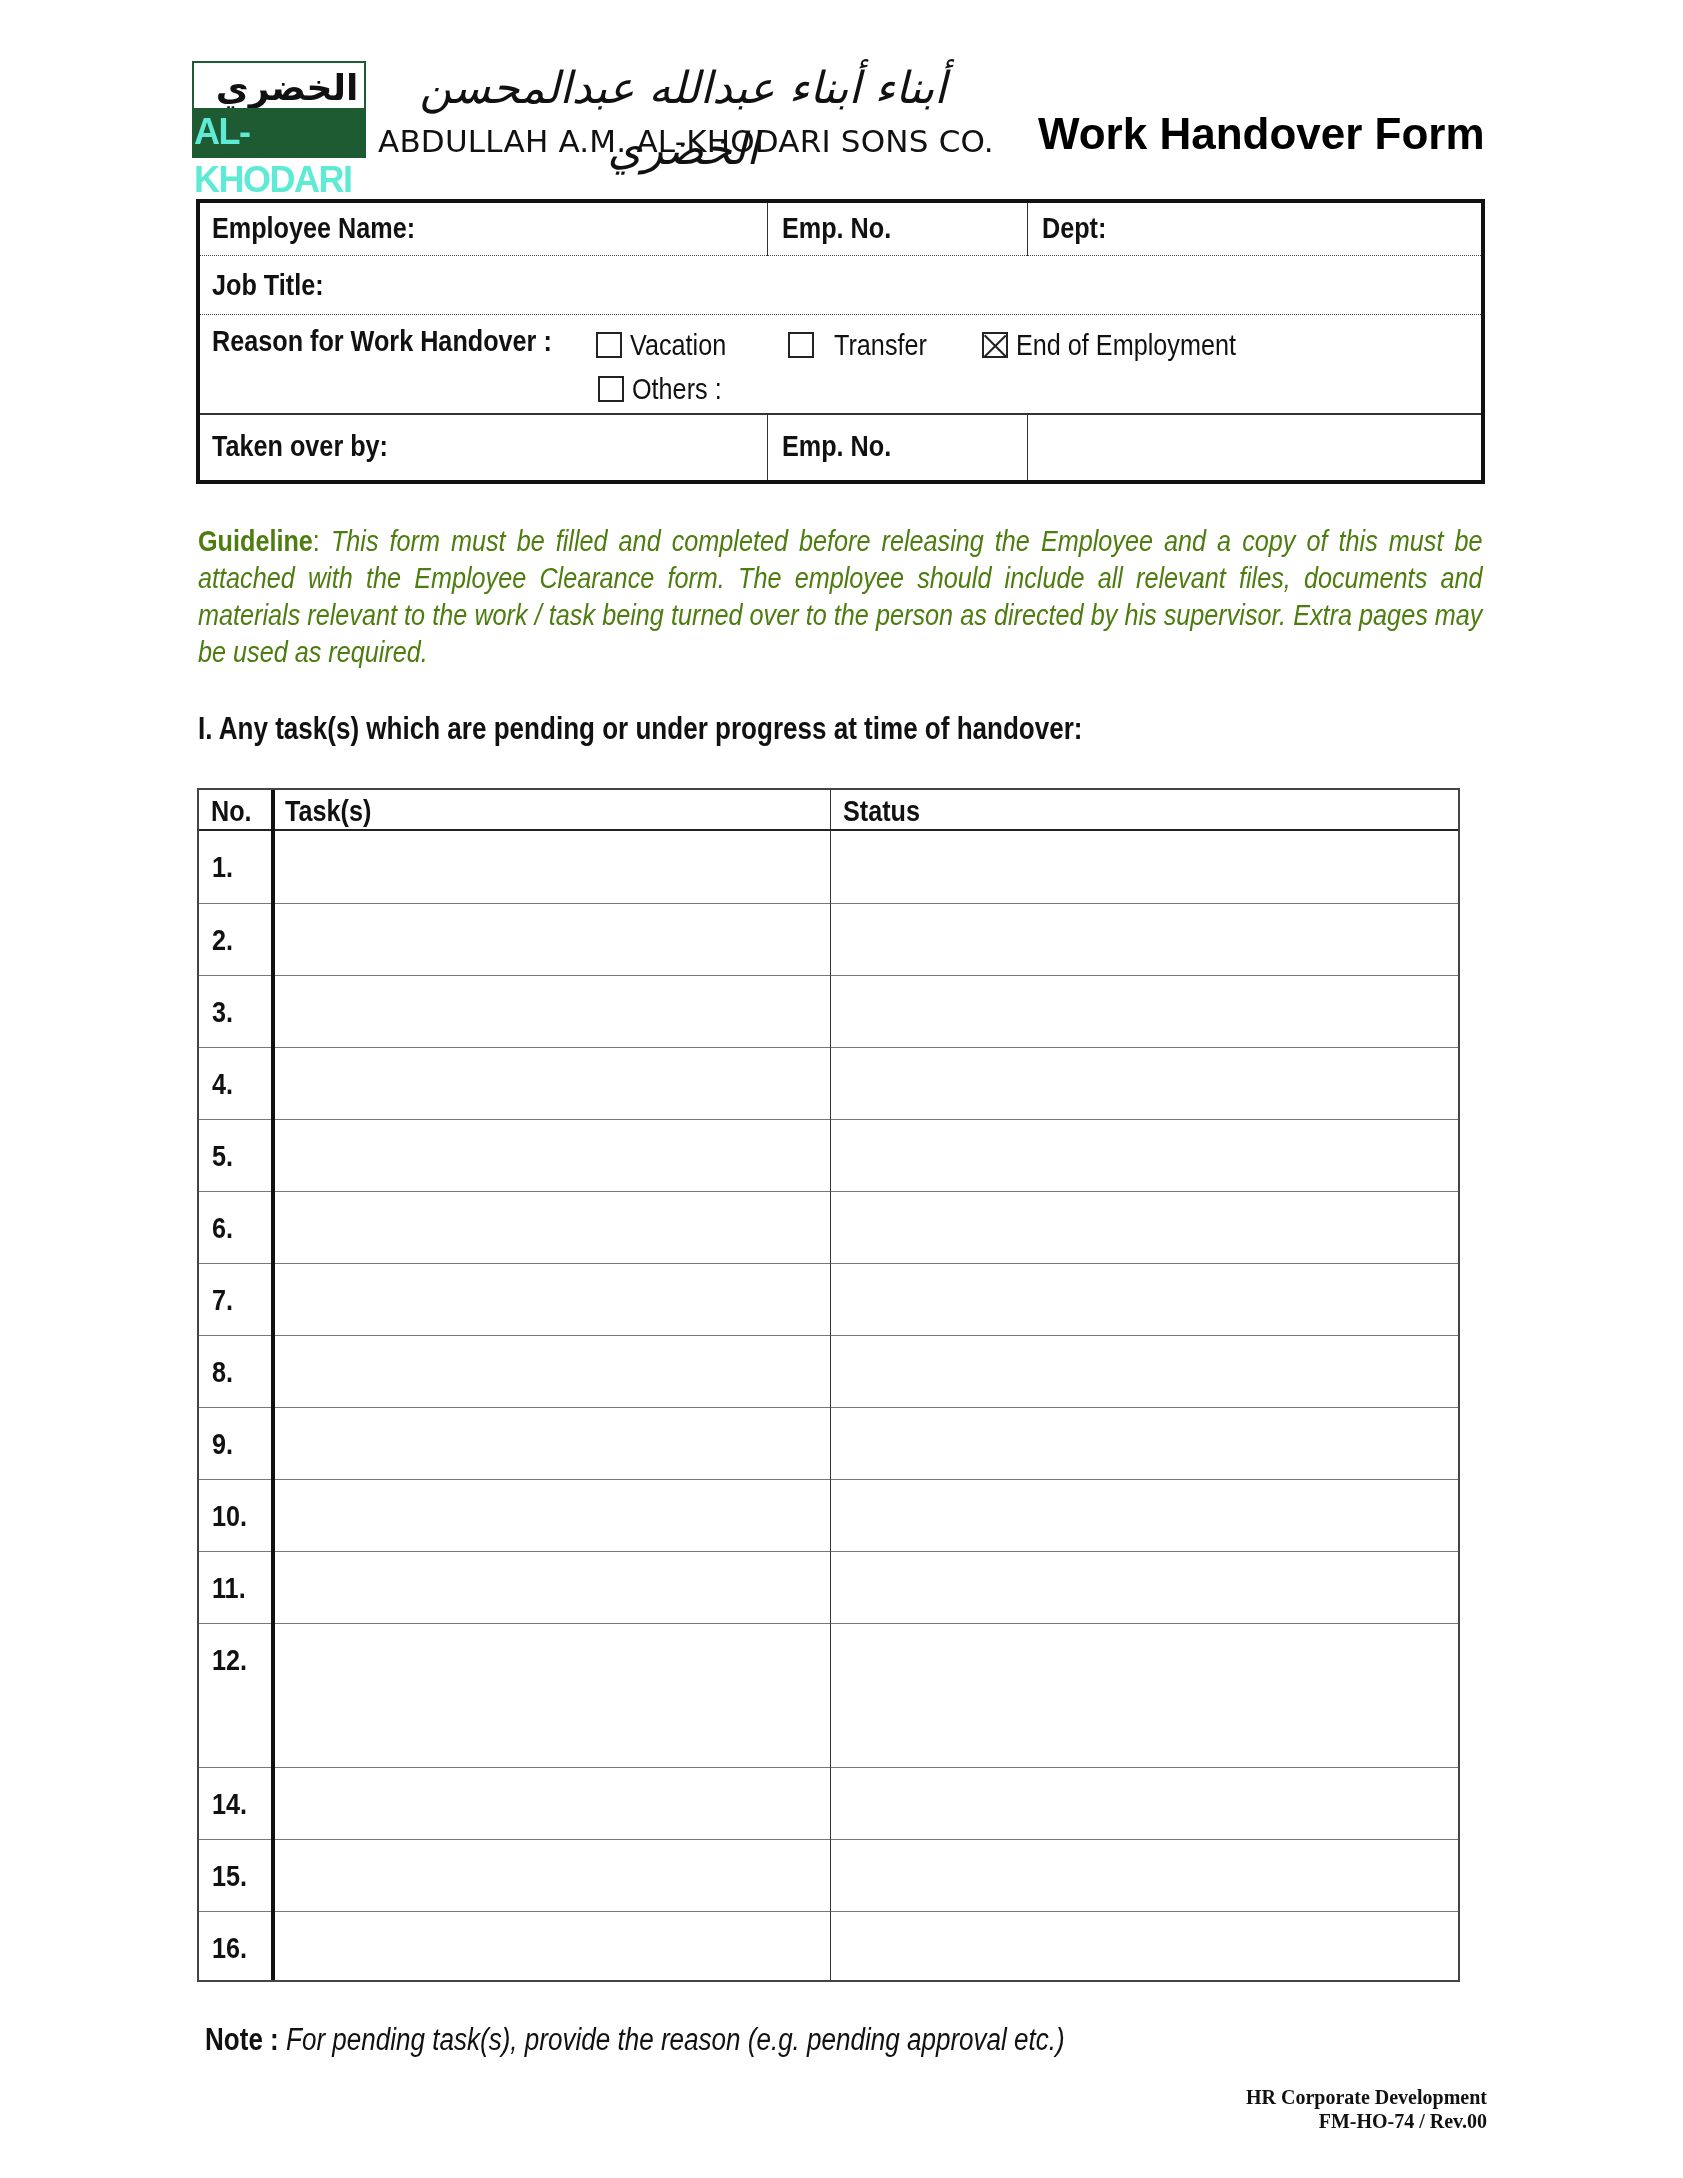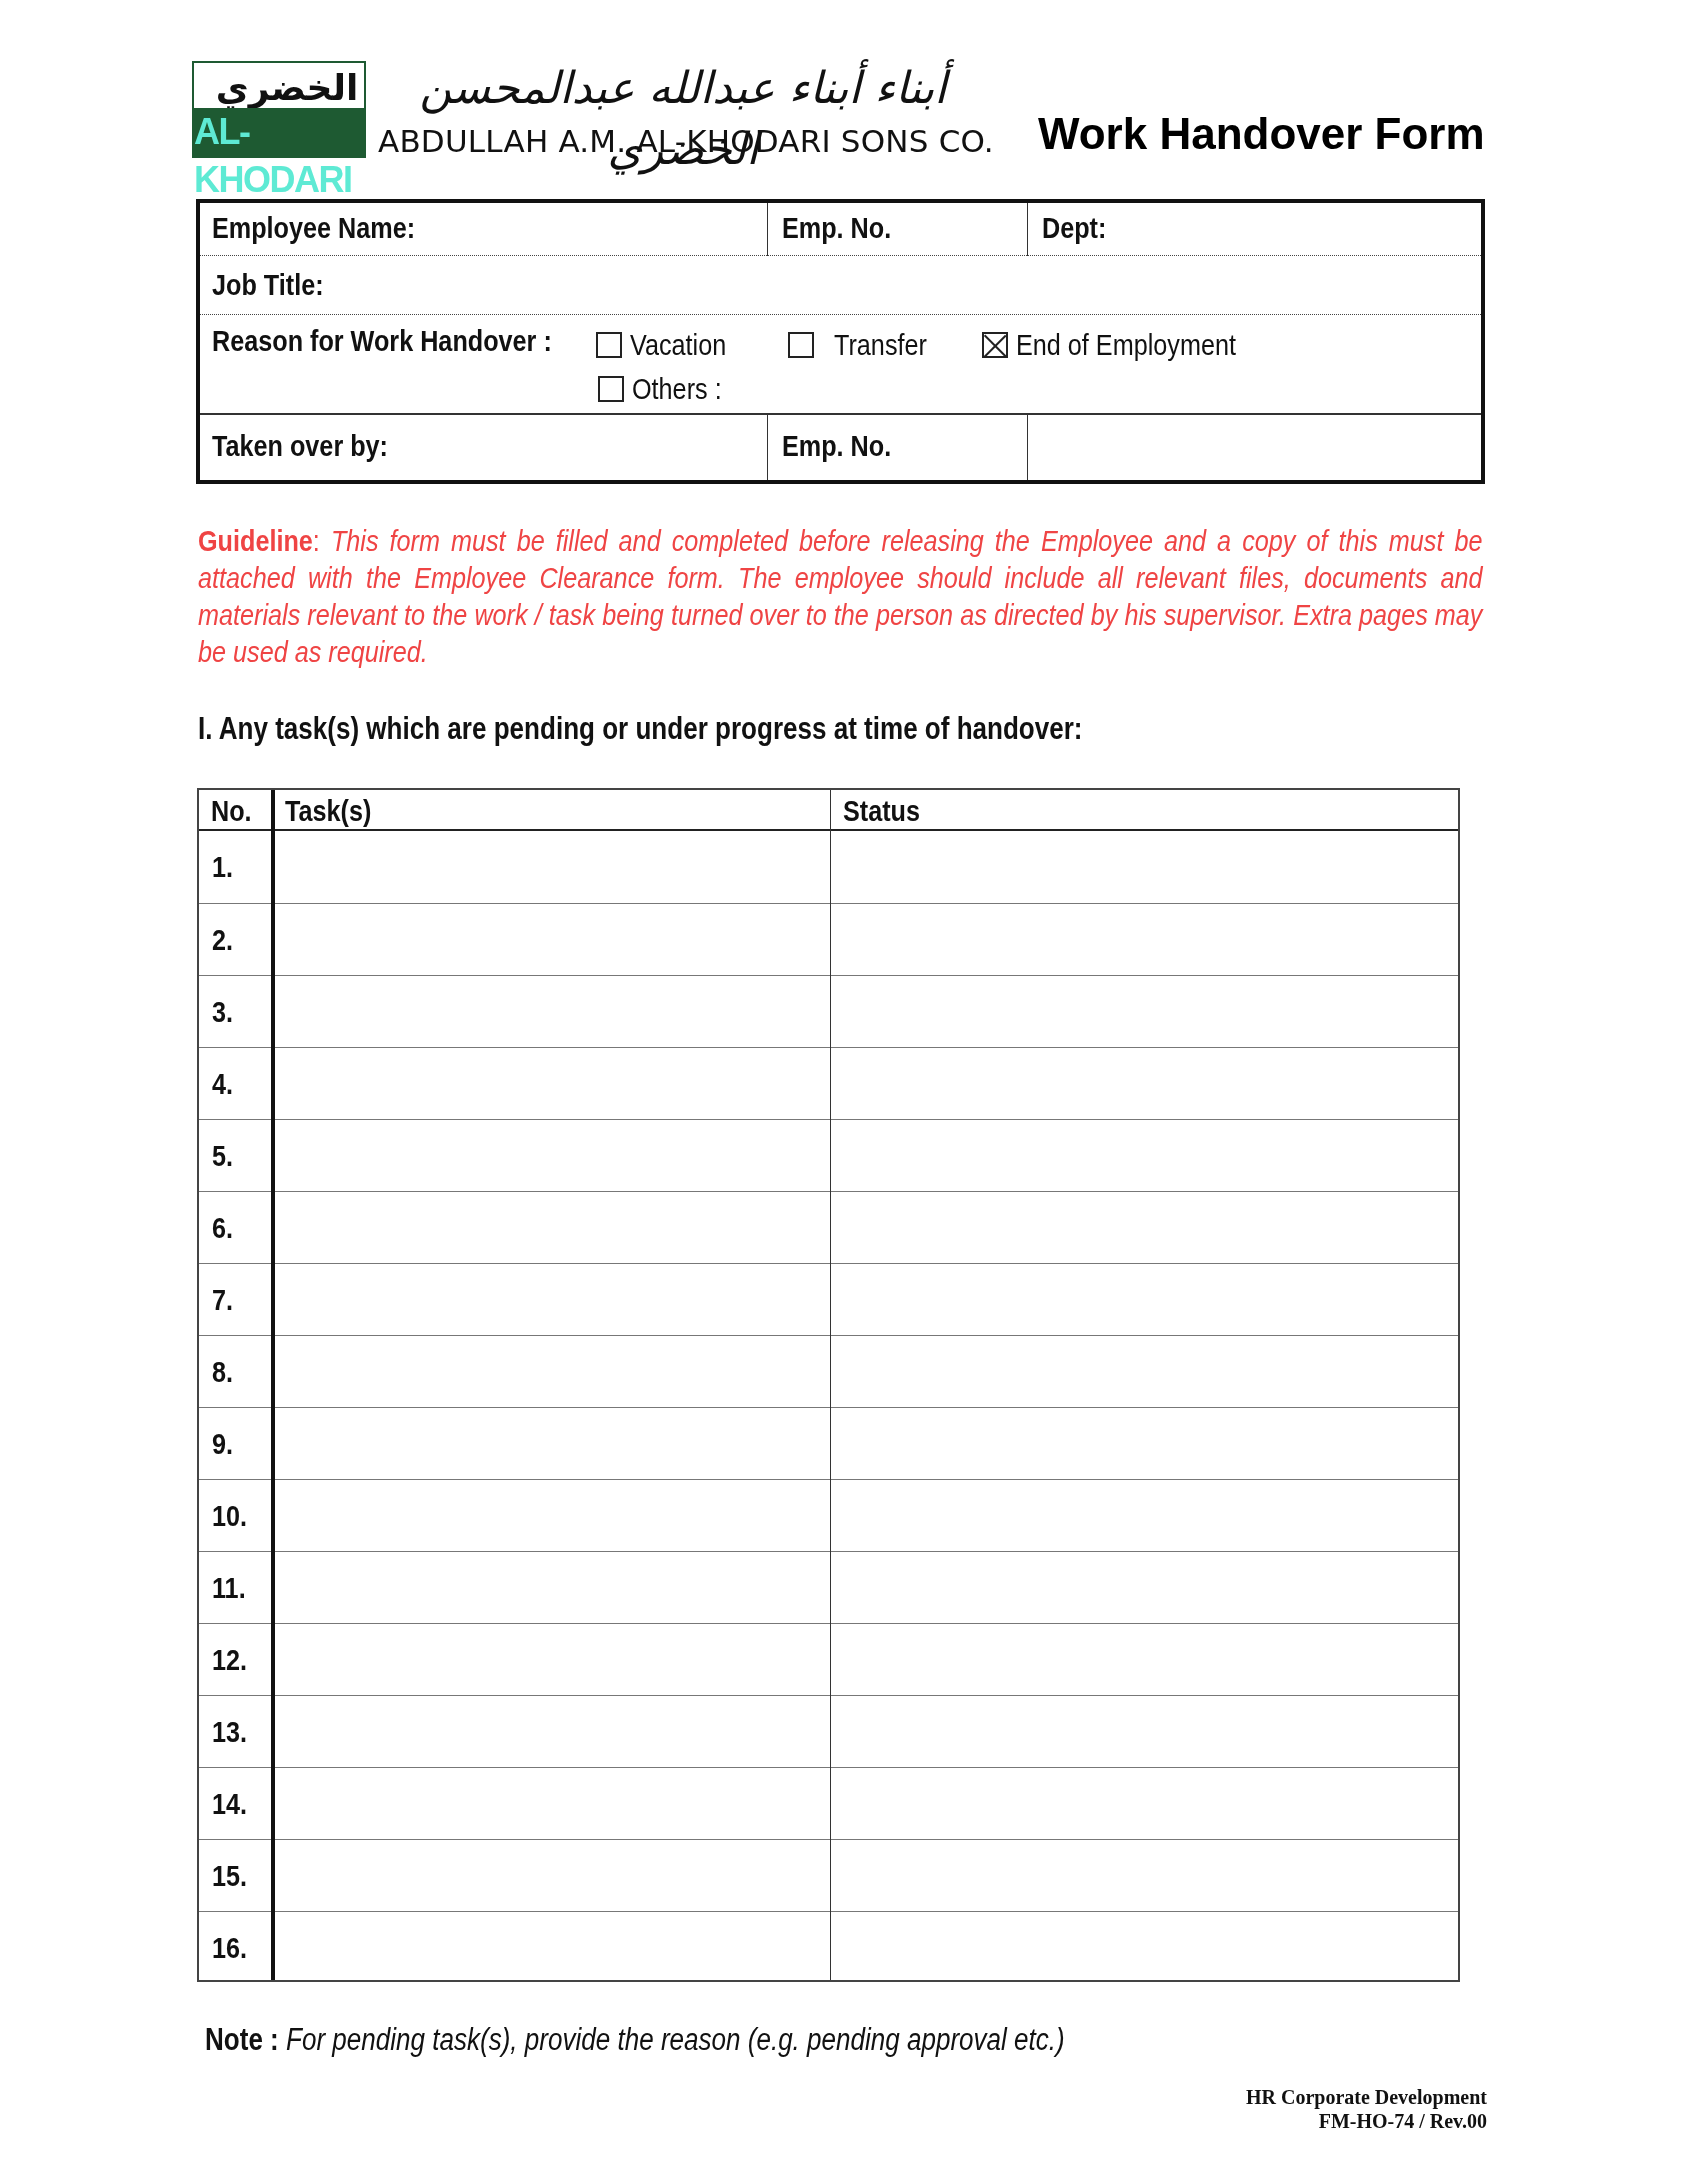--- a/index.html
+++ b/index.html
@@ -22,21 +22,21 @@
   .vline { position:absolute; width:0; border-left:1.5px solid #333; }
   .lbl { position:absolute; font-family:"Liberation Sans", sans-serif; font-weight:bold; font-size:30px; white-space:nowrap; transform:scaleX(0.84); transform-origin:left center; color:#111; }
   .opt { position:absolute; display:flex; align-items:center; white-space:nowrap; }
   .cb { width:26px; height:26px; border:2px solid #222; box-sizing:border-box; display:inline-block; position:relative; background:#fff; margin-right:8px; }
   .cb.checked::before, .cb.checked::after { content:""; position:absolute; left:50%; top:-3px; width:1.5px; height:30px; background:#222; }
   .cb.checked::before { transform:translateX(-50%) rotate(45deg); }
   .cb.checked::after { transform:translateX(-50%) rotate(-45deg); }
   .opt-text { font-family:"Liberation Sans", sans-serif; font-size:30px; transform:scaleX(0.84); transform-origin:left center; display:inline-block; color:#111; }
 
   
-  .guideline { left:198px; top:522px; width:1285px; font-family:"Liberation Sans", sans-serif; font-size:30px; line-height:37px; text-align:justify; text-align-last:left; color:#ef4444; }
+  .guideline { left:198px; top:522px; width:1285px; font-family:"Liberation Sans", sans-serif; font-size:30px; line-height:37px; text-align:justify; text-align-last:left; color:#4d7c0f; }
   .guideline .g-inner { display:block; transform:scaleX(0.84); transform-origin:left top; width:119%; }
   .guideline b { font-style:normal; font-weight:bold; }
   .guideline i { font-style:italic; }
 
   .section-head { left:198px; top:711px; font-family:"Liberation Sans", sans-serif; font-weight:bold; font-size:31px; white-space:nowrap; transform:scaleX(0.84); transform-origin:left center; color:#111; }
 
   
   .tasks { left:197px; top:788px; width:1263px; height:1194px; border:2.5px solid #444; box-sizing:border-box;text-align:right; }
   .t-head-line { position:absolute; left:0; right:0; top:39px; border-top:2.5px solid #222; }
   .t-col1 { position:absolute; left:72px; top:0; bottom:0; border-left:4px solid #111; }
@@ -179,25 +179,20 @@
       <div class="t-row" style="top: 720px;">
         <div class="t-no">11.</div>
         <div class="t-cell t-task"></div>
         <div class="t-cell t-status"></div>
       </div>
       <div class="t-row" style="top: 792px;">
         <div class="t-no">12.</div>
         <div class="t-cell t-task"></div>
         <div class="t-cell t-status"></div>
       </div>
-      <div class="t-row" style="top: 864px;">
-        <div class="t-no">13.</div>
-        <div class="t-cell t-task"></div>
-        <div class="t-cell t-status"></div>
-      </div>
       <div class="t-row" style="top: 936px;">
         <div class="t-no">14.</div>
         <div class="t-cell t-task"></div>
         <div class="t-cell t-status"></div>
       </div>
       <div class="t-row" style="top: 1008px;">
         <div class="t-no">15.</div>
         <div class="t-cell t-task"></div>
         <div class="t-cell t-status"></div>
       </div>

